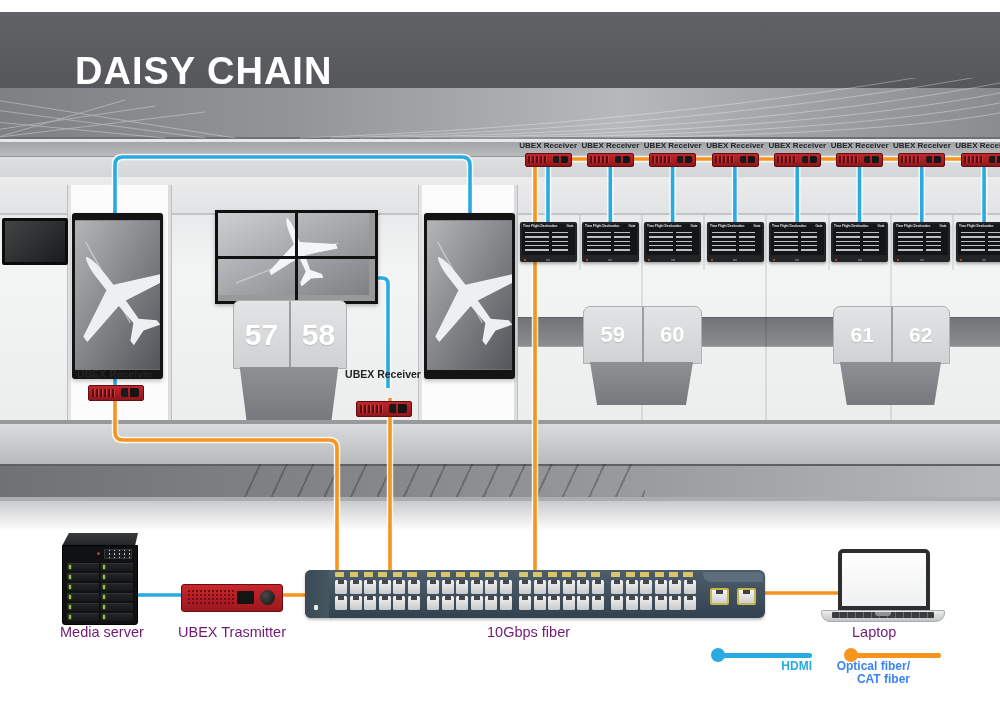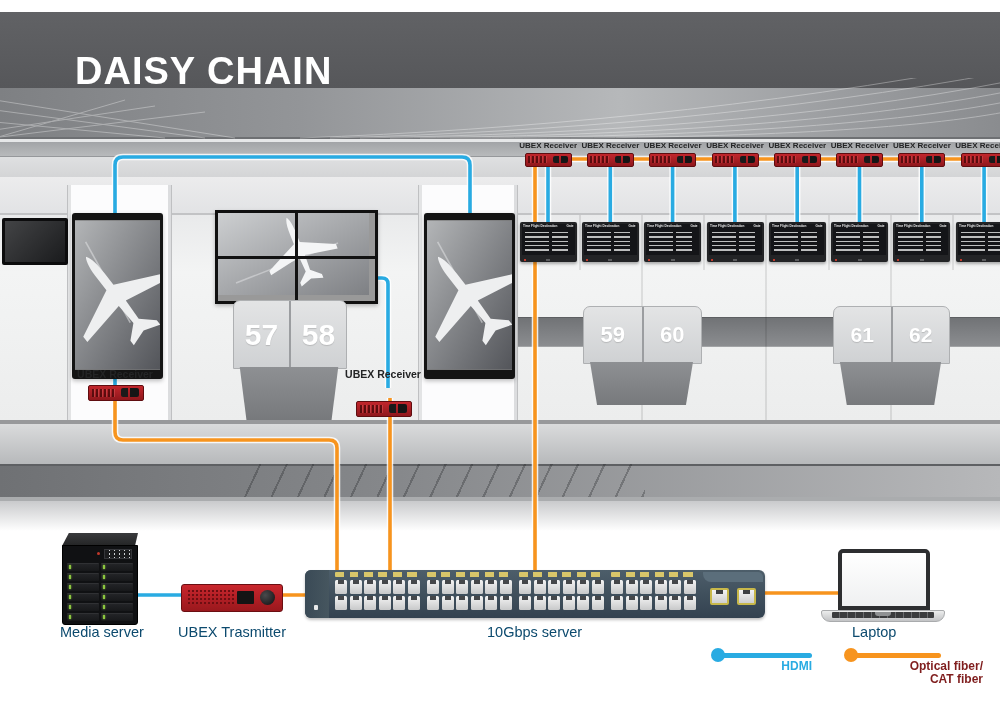--- a/index.html
+++ b/index.html
@@ -133,21 +133,21 @@
   .uplink::after{content:"";position:absolute;left:4px;top:0;width:7px;height:4px;background:#3e4043;}
 
   .laptop-screen{left:838px;top:549px;width:92px;height:61px;z-index:10;background:linear-gradient(180deg,#ffffff,#eff0f1);
       border:4px solid #2d2e30;border-radius:5px 5px 0 0;box-sizing:border-box;}
   .laptop-base{left:821px;top:610px;width:124px;height:12px;z-index:11;background:linear-gradient(180deg,#eceded,#c2c3c5);
       border-radius:2px 2px 9px 9px;border:1px solid #a9abad;box-sizing:border-box;}
   .laptop-base::before{content:"";position:absolute;left:10px;right:10px;top:1px;height:6px;border-radius:1px;
       background:repeating-linear-gradient(90deg,#3b3c3e 0 7px,#6a6b6e 7px 8px);}
   .laptop-base::after{content:"";position:absolute;left:50%;top:1px;width:16px;height:4px;margin-left:-8px;background:#8f9193;border-radius:0 0 3px 3px;}
 
-  .eq-label{font-size:14.5px;color:#0c4a6e;z-index:12;white-space:nowrap;}
+  .eq-label{font-size:14.5px;color:#701a75;z-index:12;white-space:nowrap;}
 
   
   .leg-line{height:5px;border-radius:3px;z-index:12;}
   .leg-dot{width:14px;height:14px;border-radius:50%;z-index:12;}
   .leg-text{font-size:12px;font-weight:bold;text-align:right;line-height:13px;z-index:12;white-space:nowrap;}
 </style>
 </head>
 <body>
 
 <div id="scene">
@@ -522,26 +522,26 @@
     </div>
     <span class="uplink" style="left:405px"></span>
     <span class="uplink" style="left:432px"></span>
   </div>
 
   <div class="abs laptop-screen"></div>
   <div class="abs laptop-base"></div>
 
   <div class="abs eq-label" style="left:60px;top:624px">Media server</div>
   <div class="abs eq-label" style="left:178px;top:624px">UBEX Trasmitter</div>
-  <div class="abs eq-label" style="left:487px;top:624px">10Gbps server</div>
+  <div class="abs eq-label" style="left:487px;top:624px">10Gbps fiber</div>
   <div class="abs eq-label" style="left:852px;top:624px">Laptop</div>
 
   <div class="abs leg-dot" style="left:711px;top:648px;background:#29ABE2"></div>
   <div class="abs leg-line" style="left:722px;top:653px;width:90px;background:#29ABE2"></div>
   <div class="abs leg-text" style="left:712px;top:660px;width:100px;color:#29ABE2">HDMI</div>
   <div class="abs leg-dot" style="left:844px;top:648px;background:#F7941E"></div>
   <div class="abs leg-line" style="left:855px;top:653px;width:86px;background:#F7941E"></div>
-  <div class="abs leg-text" style="left:863px;top:660px;width:120px;color:#7f1d1d">
+  <div class="abs leg-text" style="left:790px;top:660px;width:120px;color:#3b82f6">
     <span>Optical fiber/</span><br>
     <span>CAT fiber</span>
   </div>
 
 </div>
 
 </body></html>

